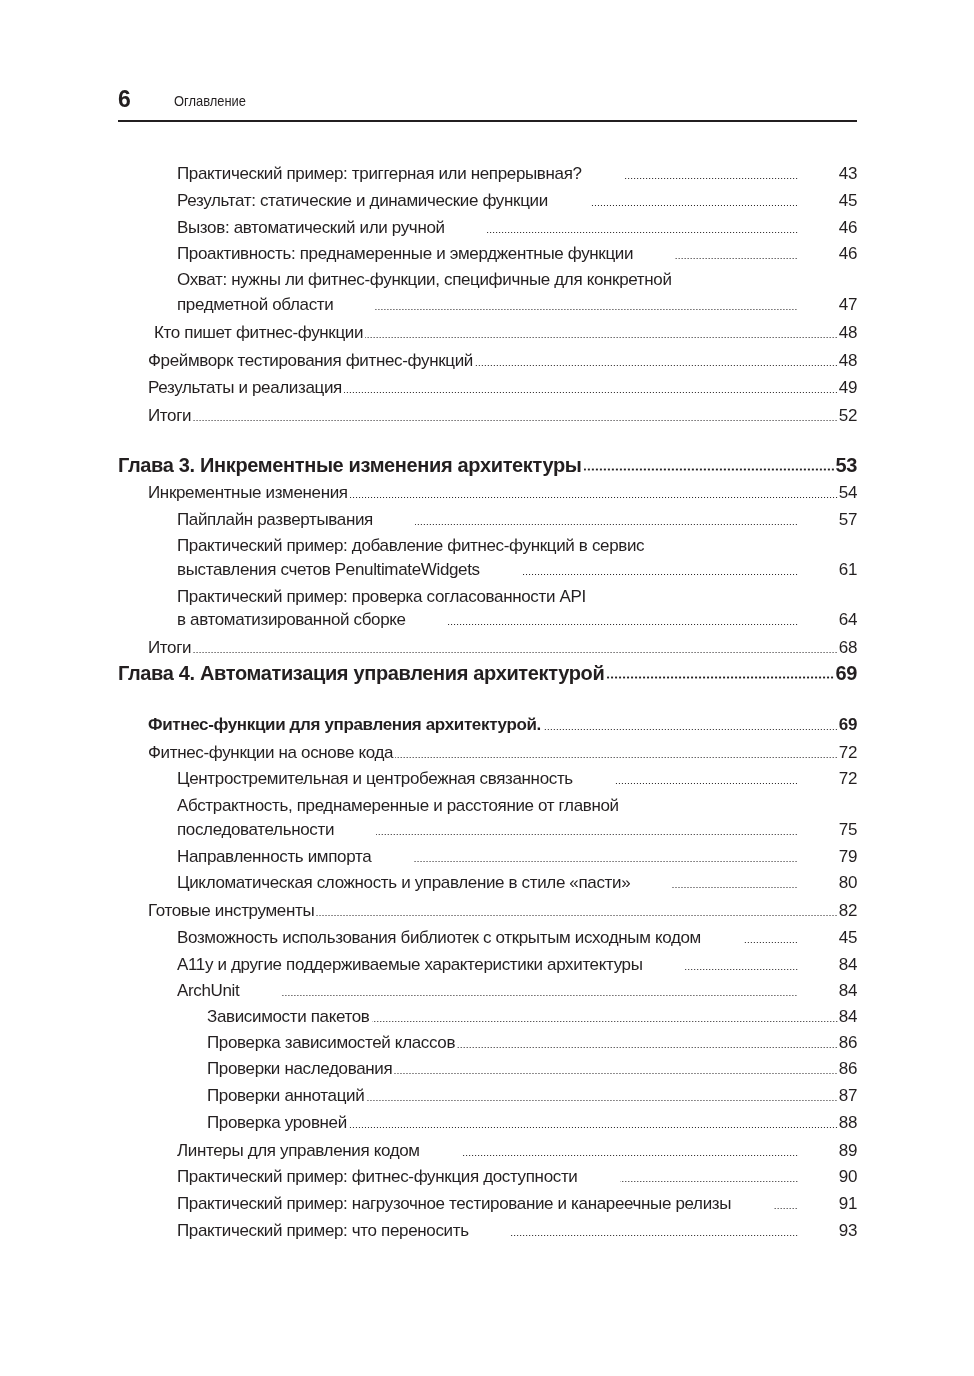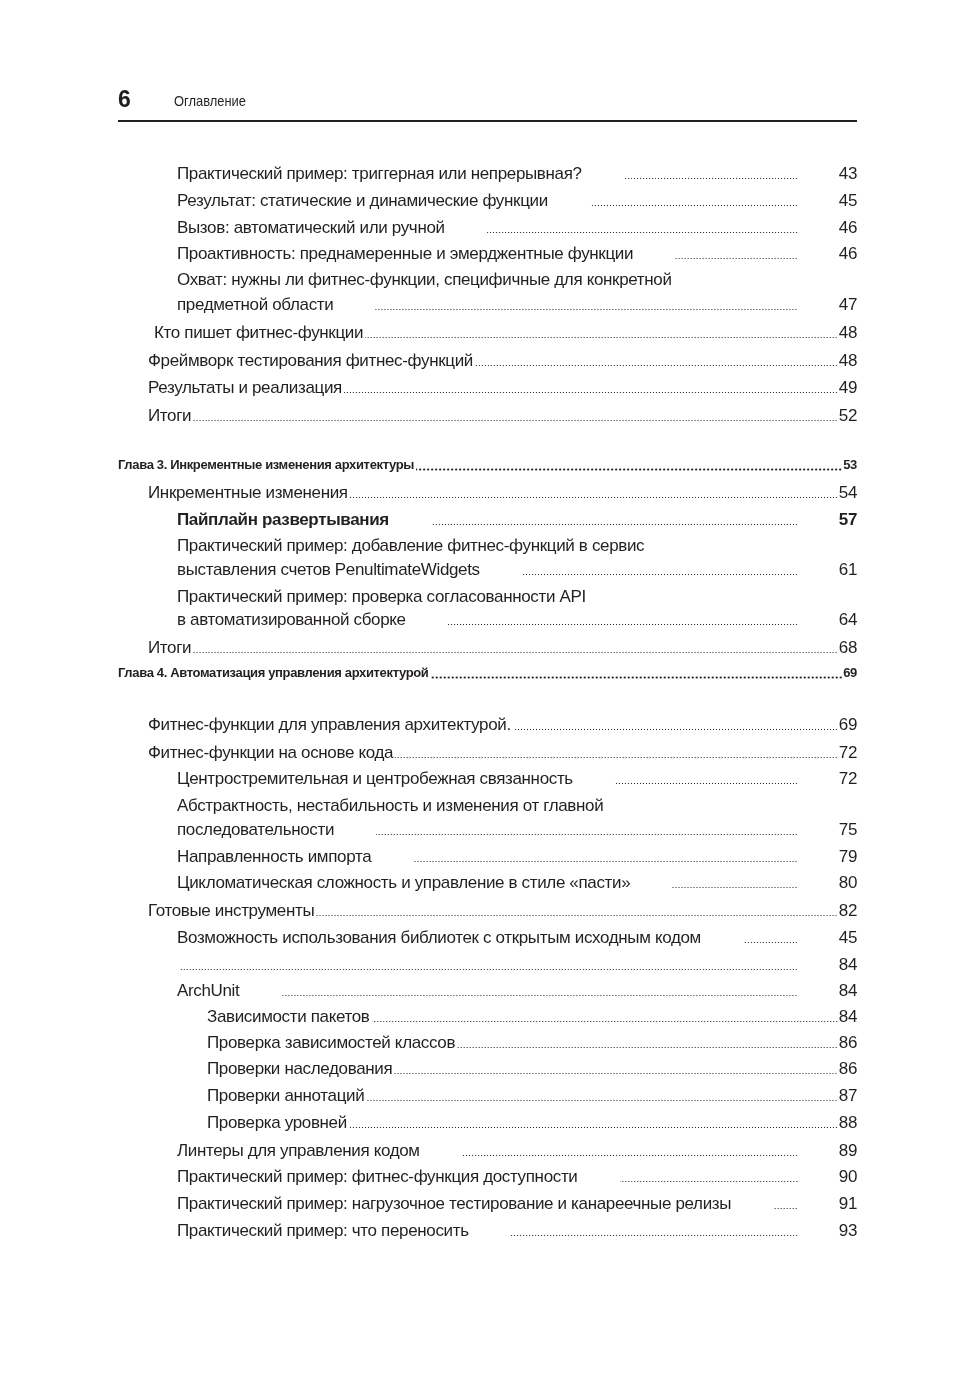--- a/index.html
+++ b/index.html
@@ -11,21 +11,21 @@
                   font-family: "Liberation Sans", sans-serif; transform: scaleX(0.86); transform-origin: left; }
   .rule { position: absolute; left: 118px; top: 120px; width: 739px; height: 2px; background: #231f20; }
   .toc { position: absolute; left: 0; top: 0; width: 974px; }
   .entry { position: absolute; right: 117px; font-size: 17px; line-height: 20px;
            display: flex; align-items: flex-end; white-space: nowrap; letter-spacing: -0.35px; }
   .entry .t { flex: 0 0 auto; }
   .entry .leader { flex: 1 1 auto; overflow: hidden; margin: 0 1px 4px 2px; height: 3px;
                    background-image: radial-gradient(circle, #231f20 0.7px, transparent 0.9px);
                    background-size: 3px 3px; background-repeat: repeat-x; background-position: right bottom; }
   .entry .p { flex: 0 0 auto; }
-  .entry.ch { font-weight: bold; font-size: 13px; }
+  .entry.ch { font-weight: bold; font-size: 20px; }
   .entry.ch .leader { background-image: radial-gradient(circle, #231f20 1px, transparent 1.2px); background-size: 4px 3px; }
   .wrap1 { position: absolute; font-size: 17px; line-height: 20px; white-space: nowrap; letter-spacing: -0.35px; }
   .l1 { left: 118px; } .l2 { left: 148px; } .l3 { left: 177px; gap: 40px; } .l4 { left: 207px; }
 </style>
 </head>
 <body>
 
 <div>
   <div class="page-num">6</div>
   <div class="running-head">Оглавление</div>
@@ -82,21 +82,21 @@
     <div class="entry l1 ch" style="top: 455px;">
       <span class="t">Глава 3. Инкрементные изменения архитектуры</span>
       <span class="leader"></span>
       <span class="p">53</span>
     </div>
     <div class="entry l2" style="top: 483px;">
       <span class="t">Инкрементные изменения</span>
       <span class="leader"></span>
       <span class="p">54</span>
     </div>
-    <div class="entry l3" style="top: 510px; font-weight: bold;">
+    <div class="entry l3" style="top: 510px;">
       <span class="t">Пайплайн развертывания</span>
       <span class="leader"></span>
       <span class="p">57</span>
     </div>
     <div class="wrap1 l3" style="top: 536px;">Практический пример: добавление фитнес-функций в сервис</div>
     <div class="entry l3" style="top: 560px;">
       <span class="t">выставления счетов PenultimateWidgets</span>
       <span class="leader"></span>
       <span class="p">61</span>
     </div>
@@ -109,36 +109,36 @@
     <div class="entry l2" style="top: 638px;">
       <span class="t">Итоги</span>
       <span class="leader"></span>
       <span class="p">68</span>
     </div>
     <div class="entry l1 ch" style="top: 663px;">
       <span class="t">Глава 4. Автоматизация управления архитектурой</span>
       <span class="leader"></span>
       <span class="p">69</span>
     </div>
-    <div class="entry l2" style="top: 715px;">
+    <div class="entry l2" style="top: 715px; font-weight: bold;">
       <span class="t">Фитнес-функции для управления архитектурой.</span>
       <span class="leader"></span>
       <span class="p">69</span>
     </div>
     <div class="entry l2" style="top: 743px;">
       <span class="t">Фитнес-функции на основе кода</span>
       <span class="leader"></span>
       <span class="p">72</span>
     </div>
     <div class="entry l3" style="top: 769px;">
       <span class="t">Центростремительная и центробежная связанность</span>
       <span class="leader"></span>
       <span class="p">72</span>
     </div>
-    <div class="wrap1 l3" style="top: 796px;">Абстрактность, нестабильность и изменения от главной</div>
+    <div class="wrap1 l3" style="top: 796px;">Абстрактность, преднамеренные и расстояние от главной</div>
     <div class="entry l3" style="top: 820px;">
       <span class="t">последовательности</span>
       <span class="leader"></span>
       <span class="p">75</span>
     </div>
     <div class="entry l3" style="top: 847px;">
       <span class="t">Направленность импорта</span>
       <span class="leader"></span>
       <span class="p">79</span>
     </div>
@@ -151,20 +151,21 @@
       <span class="t">Готовые инструменты</span>
       <span class="leader"></span>
       <span class="p">82</span>
     </div>
     <div class="entry l3" style="top: 928px;">
       <span class="t">Возможность использования библиотек с открытым исходным кодом</span>
       <span class="leader"></span>
       <span class="p">45</span>
     </div>
     <div class="entry l3" style="top: 955px;">
+      <span class="t">A11y и другие поддерживаемые характеристики архитектуры</span>
       <span class="leader"></span>
       <span class="p">84</span>
     </div>
     <div class="entry l3" style="top: 981px;">
       <span class="t">ArchUnit</span>
       <span class="leader"></span>
       <span class="p">84</span>
     </div>
     <div class="entry l4" style="top: 1007px;">
       <span class="t">Зависимости пакетов</span>

